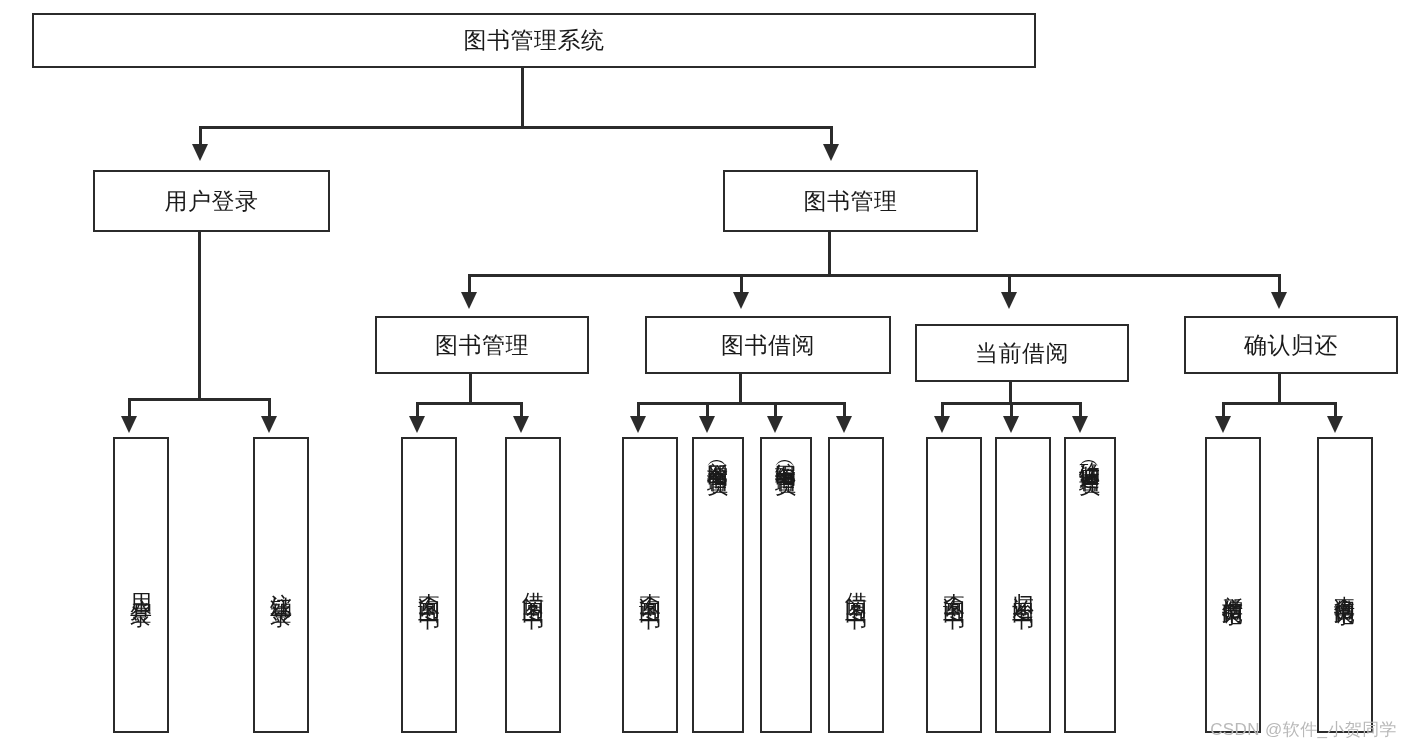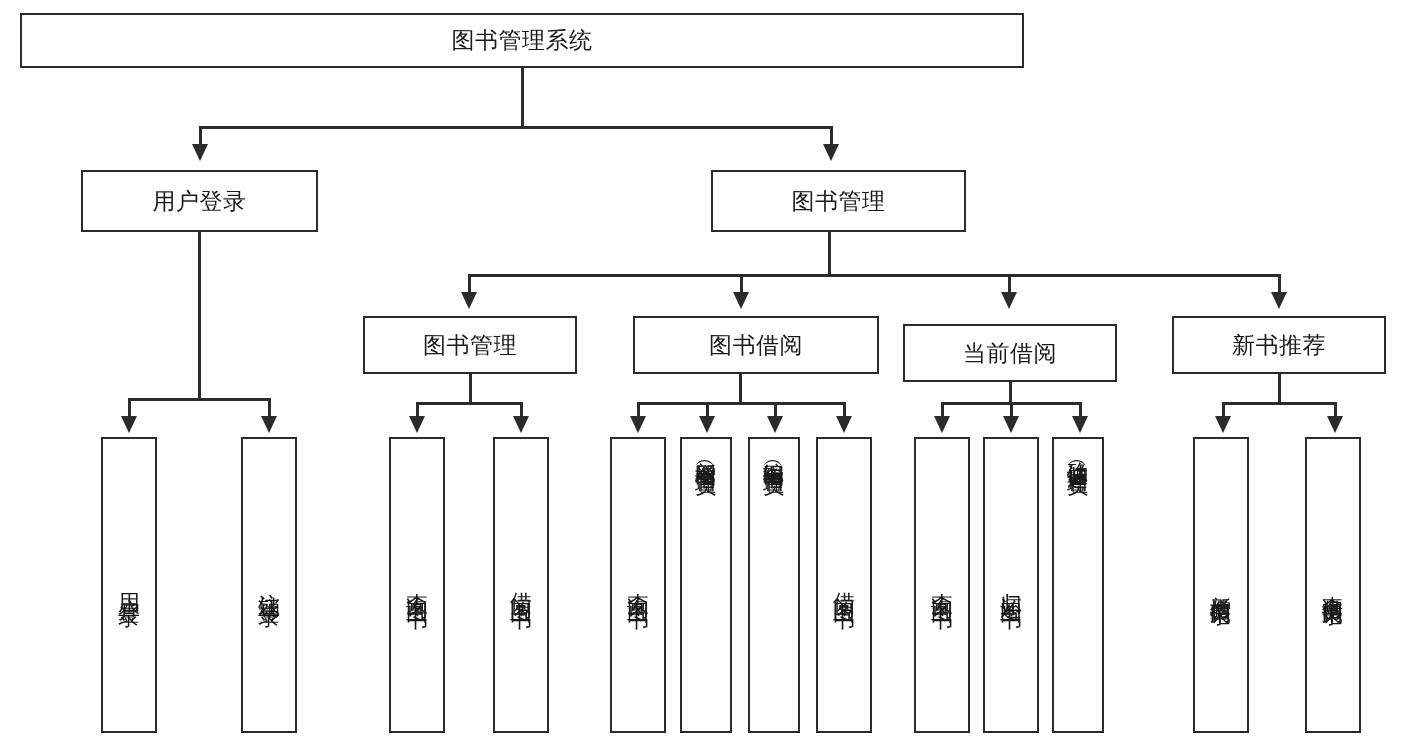--- a/index.html
+++ b/index.html
@@ -22,20 +22,21 @@
   
   .node {
     position: absolute;
     box-sizing: border-box;
     border: 2.5px solid #2b2b2b;
     background: #ffffff;
     display: flex;
     align-items: center;
     justify-content: center;
     z-index: 3;
+    margin-left: 12px;
   }
   .node .label {
     display: block;
     text-align: center;
     line-height: 1.16;
     letter-spacing: 0.5px;
     color: #1a1a1a;
     white-space: nowrap;
   }
   
@@ -140,21 +141,21 @@
   <div class="node horiz" style="left:363px; top:316px; width:214px; height:58px;">
     <span class="label">图书管理</span>
   </div>
   <div class="node horiz" style="left:633px; top:316px; width:246px; height:58px;">
     <span class="label">图书借阅</span>
   </div>
   <div class="node horiz" style="left:903px; top:324px; width:214px; height:58px;">
     <span class="label">当前借阅</span>
   </div>
   <div class="node horiz" style="left:1172px; top:316px; width:214px; height:58px;">
-    <span class="label">新书推荐</span>
+    <span class="label">确认归还</span>
   </div>
 
   <div class="vline" style="left:469px; top:374px; height:30px;"></div>
   <div class="hline" style="left:416px; top:402px; width:106px;"></div>
   <div class="vline" style="left:416px; top:402px; height:16px;"></div>
   <div class="vline" style="left:520px; top:402px; height:16px;"></div>
   <div class="arrow" style="left:409px; top:416px;"></div>
   <div class="arrow" style="left:513px; top:416px;"></div>
 
   <div class="vline" style="left:739px; top:374px; height:30px;"></div>
@@ -221,14 +222,15 @@
     <span class="label">确认归还（管理员）</span>
   </div>
 
   <div class="node vert tight" style="left:1193px; top:437px; width:56px; height:296px;">
     <span class="label">新增借阅记录</span>
   </div>
   <div class="node vert tight" style="left:1305px; top:437px; width:56px; height:296px;">
     <span class="label">查询借阅记录</span>
   </div>
 
+  <div id="watermark">CSDN @软件_小贺同学</div>
 
 </div>
 
 </body></html>

